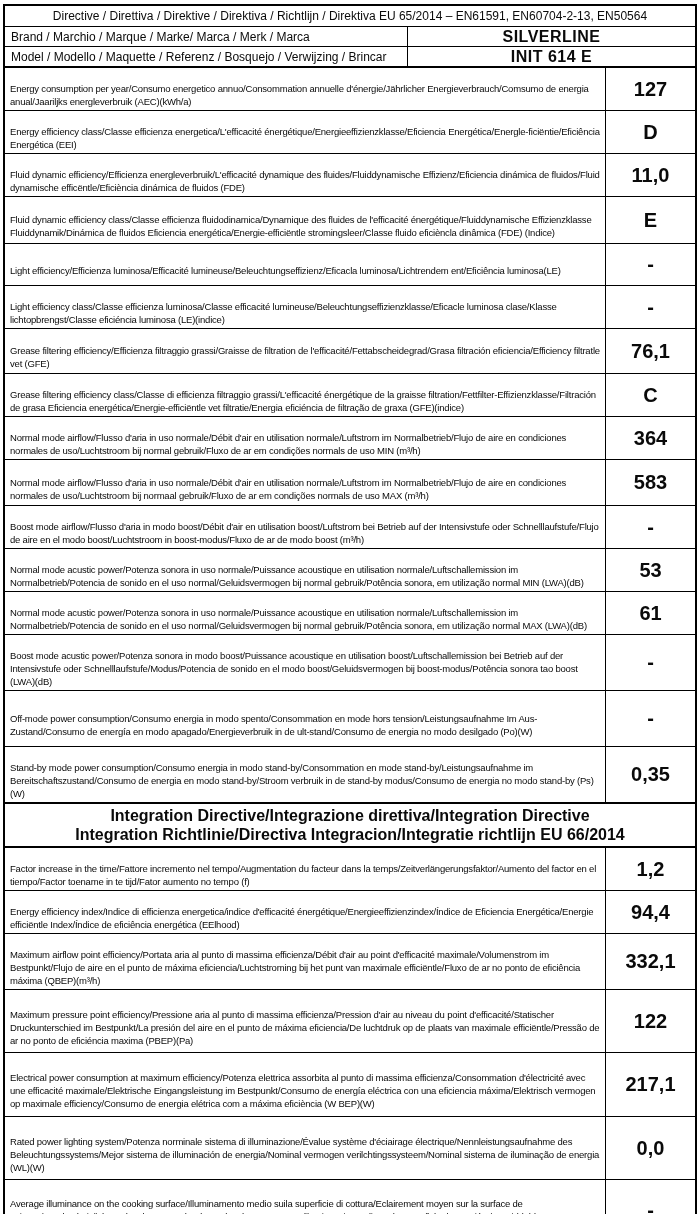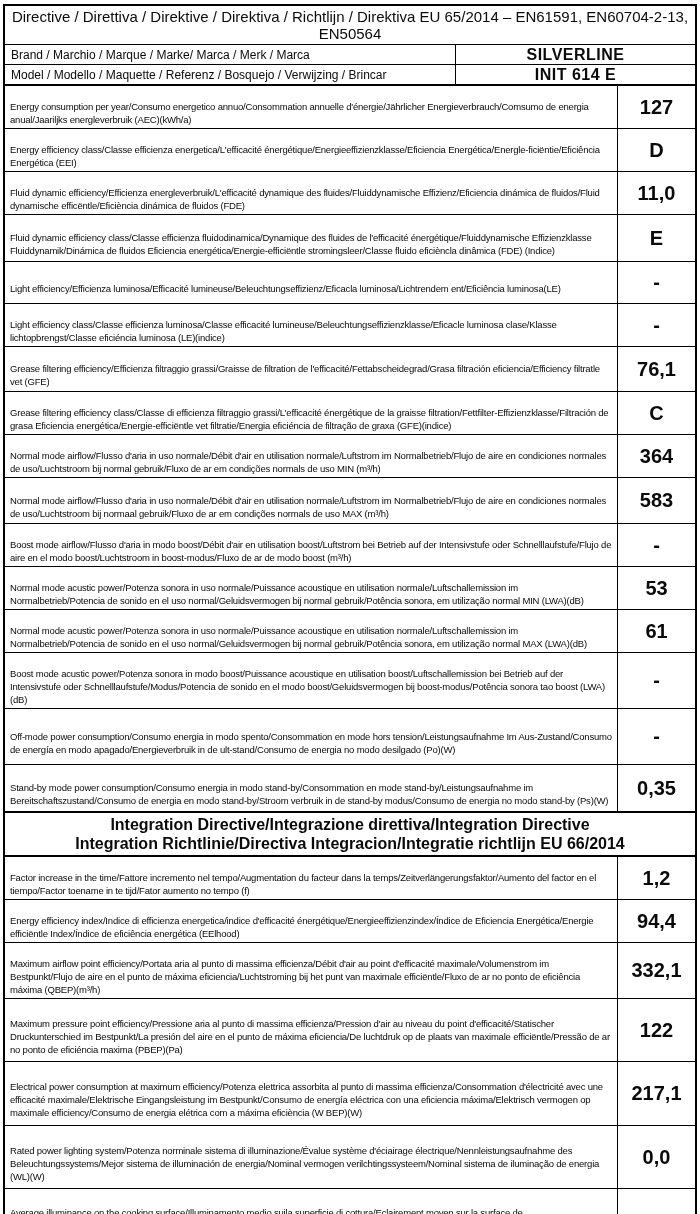--- a/index.html
+++ b/index.html
@@ -4,29 +4,29 @@
 <style>
   html,body{margin:0;padding:0;background:#fff;}
   body{width:700px;font-family:"Liberation Sans",sans-serif;color:#0a0a0a;}
   .doc{width:690px;margin:4px auto 0 auto;border:2px solid #000;background:#fff;}
   .row{display:flex;border-top:1px solid #000;align-items:stretch;box-sizing:border-box;}
   .row:first-child{border-top:none;}
   .cell{box-sizing:border-box;}
   
   .hdr-row{min-height:20px;}
   .hdr-full{flex:1;display:flex;align-items:center;justify-content:center;
-            font-size:15px;padding:2px 4px;text-align:center;}
+            font-size:12px;padding:2px 4px;text-align:center;}
   .hdr-label{flex:1;display:flex;align-items:center;font-size:12px;padding:2px 6px;}
-  .hdr-value{width:240px;border-left:1px solid #000;display:flex;align-items:center;
+  .hdr-value{width:288px;border-left:1px solid #000;display:flex;align-items:center;
              justify-content:center;font-weight:800;font-size:16px;letter-spacing:.5px;}
   
   .spec .label{flex:1;padding:14px 5px 2px 5px;font-size:9.5px;line-height:13px;
                letter-spacing:-0.2px;display:flex;align-items:center;}
   .spec .label span{display:block;}
-  .spec .value{width:78px;border-left:1px solid #000;display:flex;align-items:center;
+  .spec .value{width:90px;border-left:1px solid #000;display:flex;align-items:center;
                justify-content:center;font-weight:700;font-size:20px;}
   .thick-top{border-top:2px solid #000;}
   
   .section-title{flex:1;display:flex;flex-direction:column;align-items:center;
                  justify-content:center;font-weight:700;font-size:16px;line-height:19px;
                  text-align:center;padding:2px 4px;}
 </style>
 </head>
 <body>
 

